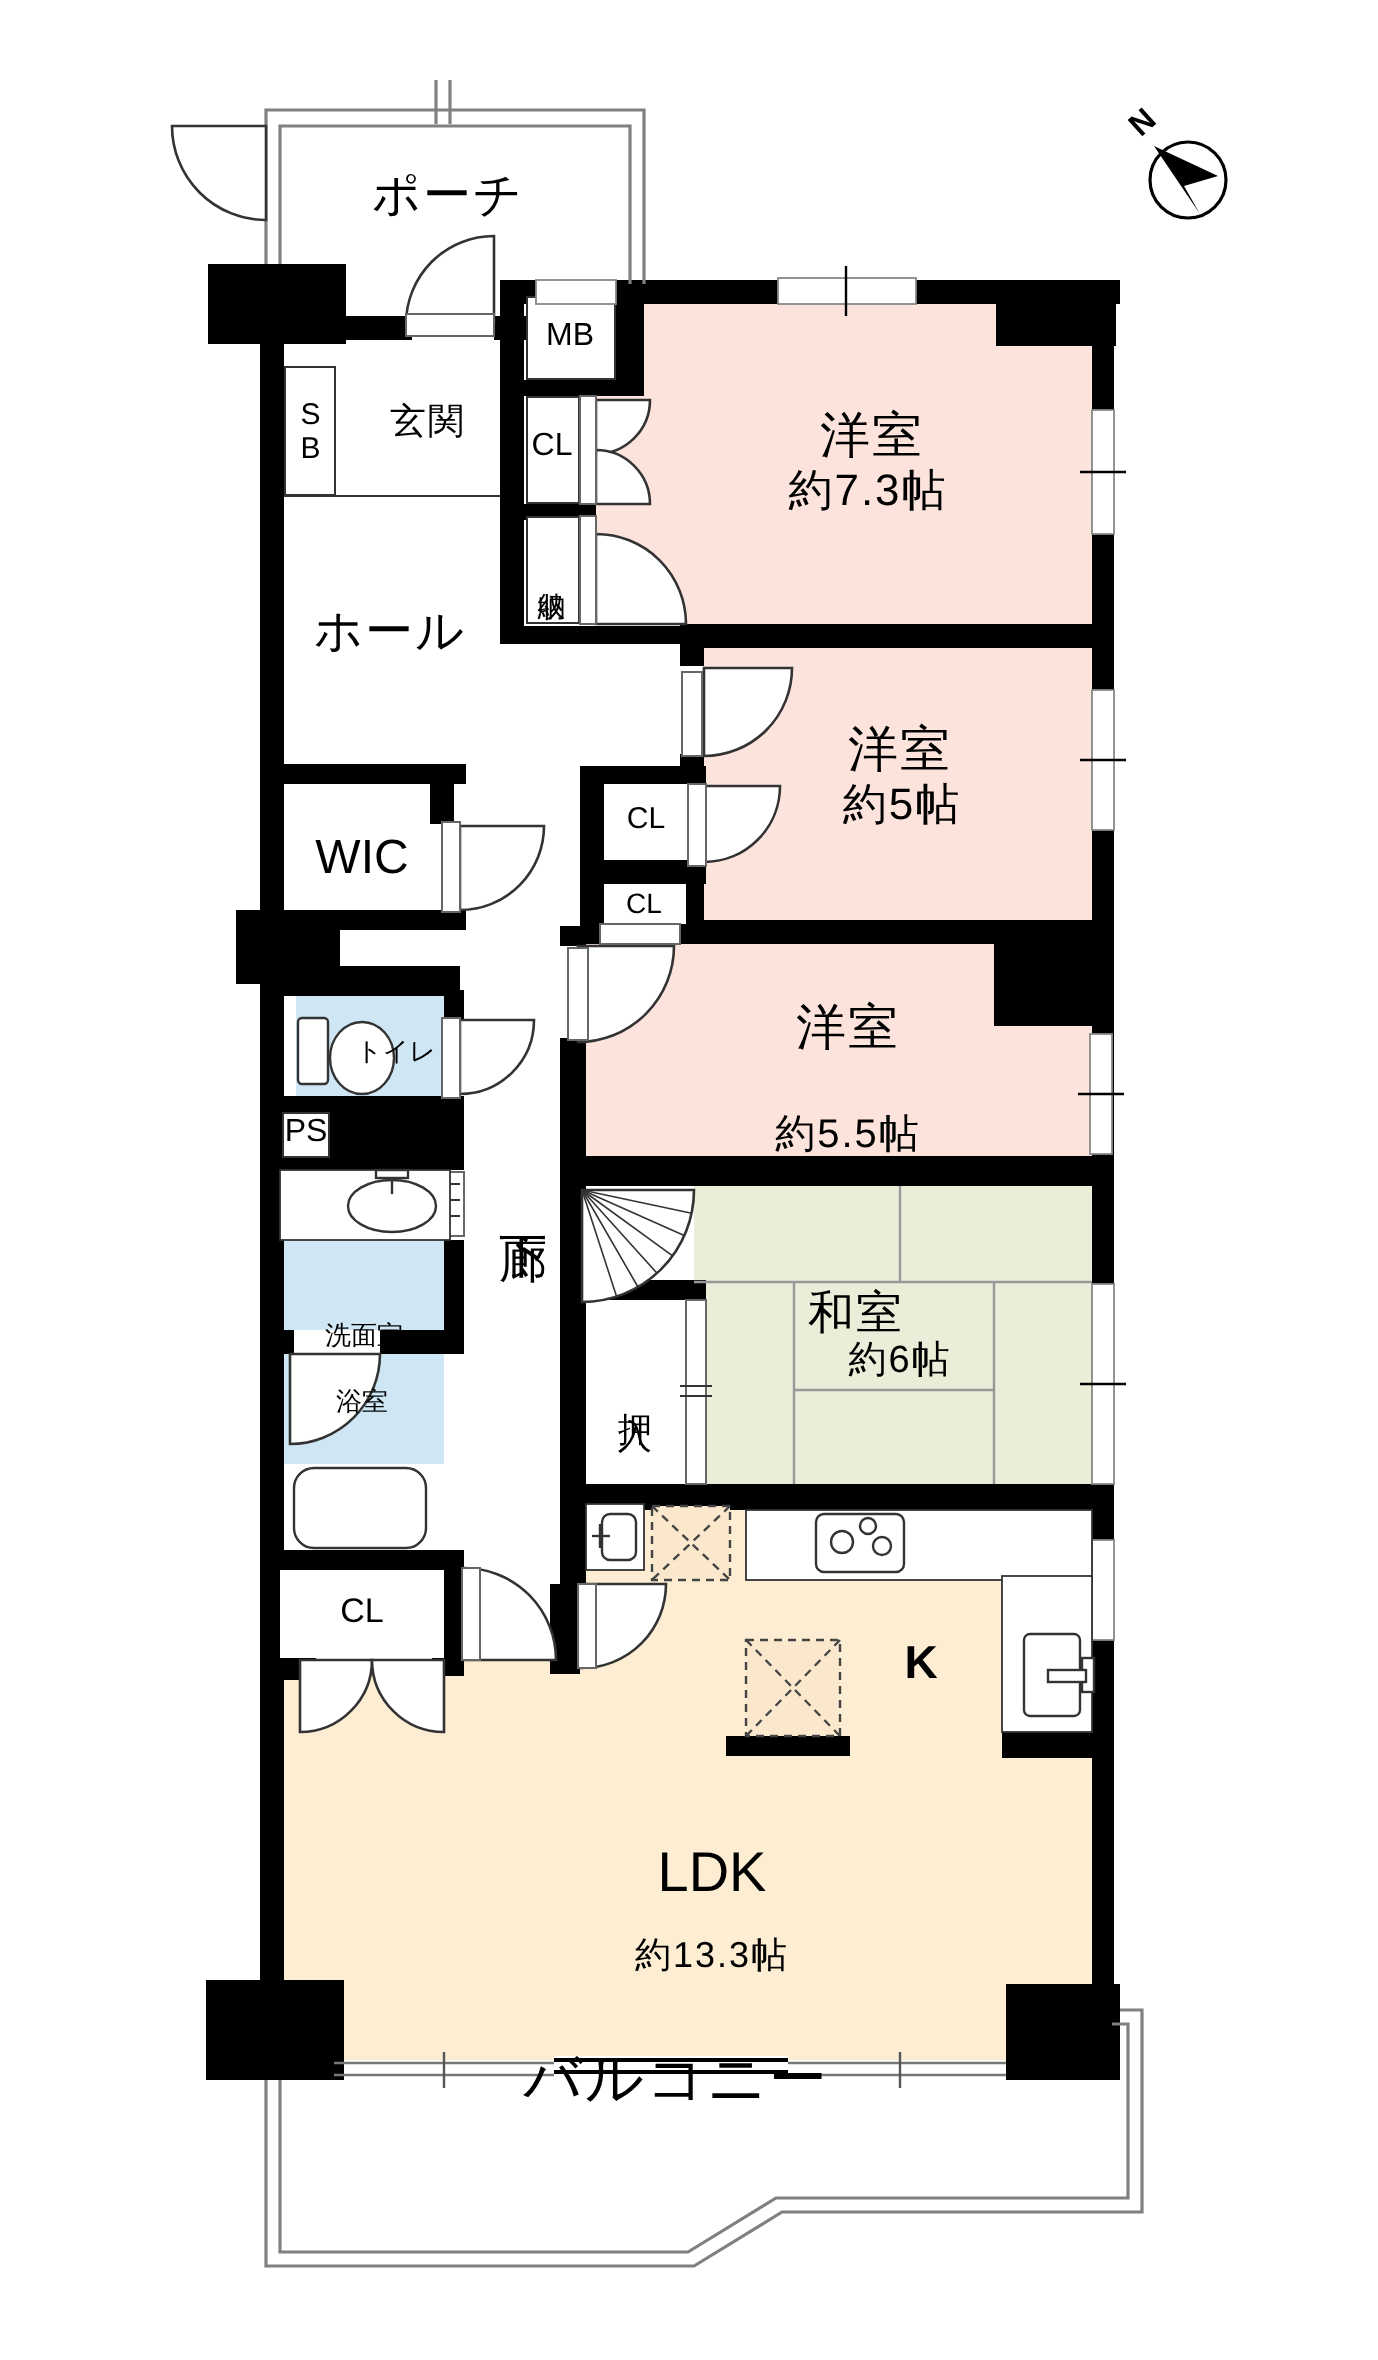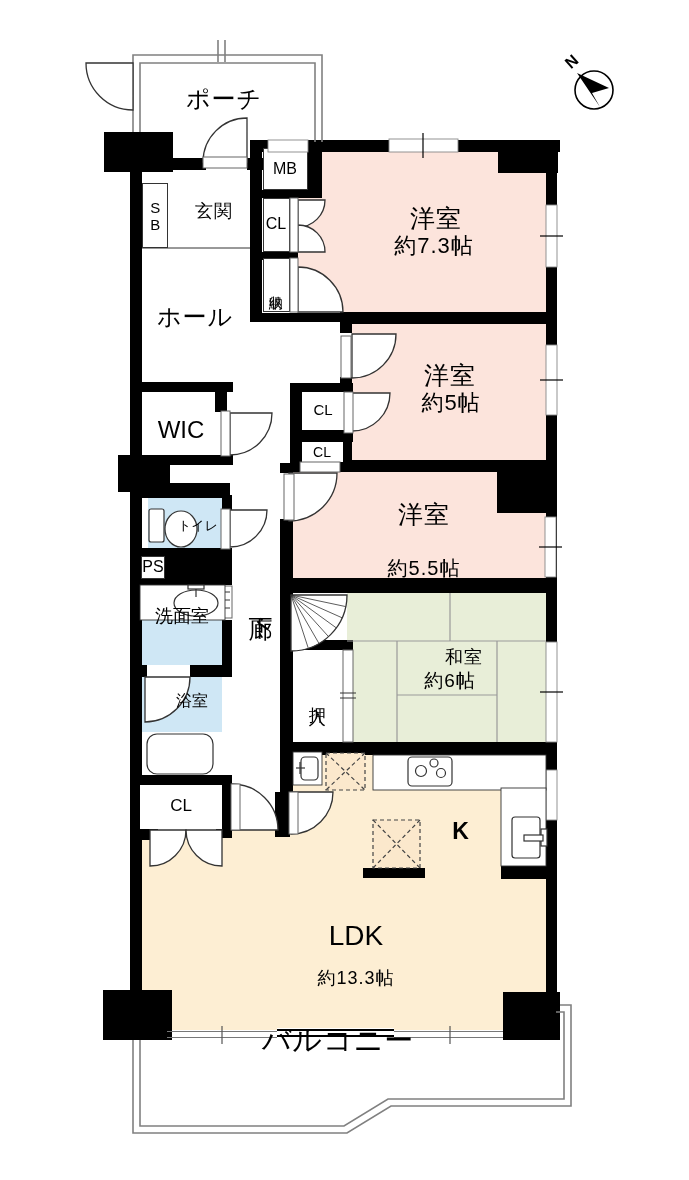--- a/index.html
+++ b/index.html
@@ -265,25 +265,25 @@
   <div class="lbl" style="left:434px;top:246px;font-size:22px">約7.3帖</div>
   <div class="lbl" style="left:450px;top:375px;font-size:25px">洋室</div>
   <div class="lbl" style="left:451px;top:403px;font-size:22px">約5帖</div>
   <div class="lbl" style="left:323px;top:410px;font-size:15px;letter-spacing:0">CL</div>
   <div class="lbl" style="left:322px;top:452px;font-size:14px;letter-spacing:0">CL</div>
   <div class="lbl" style="left:424px;top:514px;font-size:25px">洋室</div>
   <div class="lbl" style="left:424px;top:568px;font-size:20px">約5.5帖</div>
   <div class="lbl" style="left:181px;top:430px;font-size:24px;letter-spacing:0">WIC</div>
   <div class="lbl" style="left:198px;top:526px;font-size:13px;letter-spacing:0">トイレ</div>
   <div class="lbl" style="left:153px;top:567px;font-size:16px;letter-spacing:0">PS</div>
-  <div class="lbl" style="left:182px;top:616px;font-size:18px;letter-spacing:0">洗面室</div>
-  <div class="lbl" style="left:192px;top:701px;font-size:16px;letter-spacing:0">浴室</div>
+  <div class="lbl" style="left:182px;top:668px;font-size:13px;letter-spacing:0">洗面室</div>
+  <div class="lbl" style="left:181px;top:701px;font-size:13px;letter-spacing:0">浴室</div>
   <div class="lbl v" style="left:260px;top:599px;font-size:24px">廊下</div>
   <div class="lbl v" style="left:317px;top:695px;font-size:17px">押入</div>
-  <div class="lbl" style="left:464px;top:657px;font-size:18px">和室</div>
+  <div class="lbl" style="left:428px;top:657px;font-size:23px">和室</div>
   <div class="lbl" style="left:450px;top:681px;font-size:19px">約6帖</div>
   <div class="lbl" style="left:461px;top:832px;font-size:23px;font-weight:bold">K</div>
   <div class="lbl" style="left:181px;top:806px;font-size:17px;letter-spacing:0">CL</div>
   <div class="lbl" style="left:356px;top:936px;font-size:28px;letter-spacing:0">LDK</div>
   <div class="lbl" style="left:356px;top:978px;font-size:18px">約13.3帖</div>
   <div class="lbl" style="left:338px;top:1040px;font-size:29px">バルコニー</div>
   <div class="northN" style="left:572px;top:62px;font-size:16px">N</div>
 </div>
 
 </body></html>

